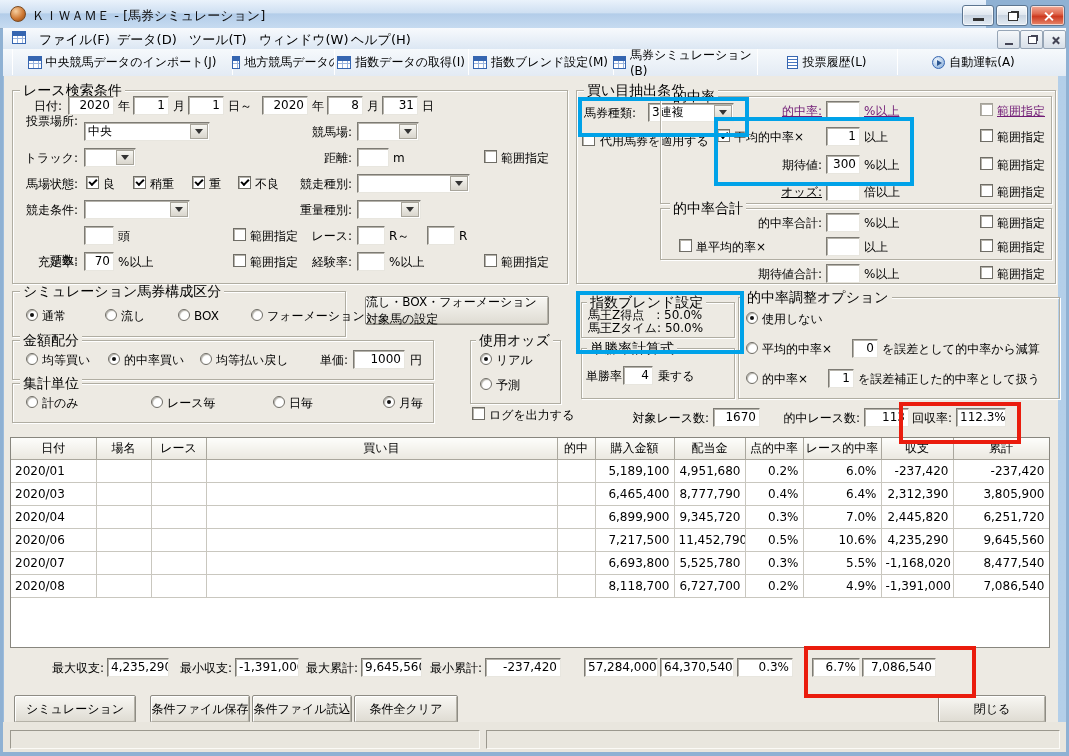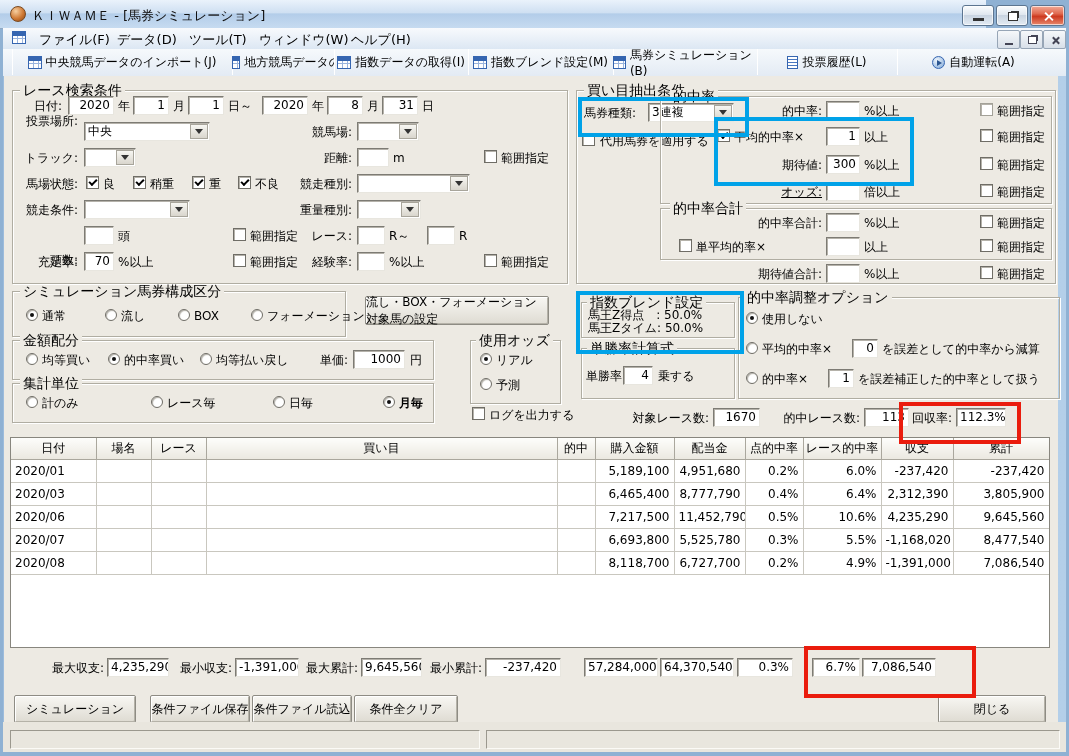--- a/index.html
+++ b/index.html
@@ -47,21 +47,21 @@
   .lb{position:absolute;font-size:12px;line-height:14px;white-space:nowrap;}
   .lb.r{text-align:right;}
   .fld{position:absolute;height:19px;line-height:17px;background:#fff;border:1px solid;border-color:#7d7b74 #e8e6df #e8e6df #7d7b74;box-shadow:inset 1px 1px 0 #b5b2aa;box-sizing:border-box;font-size:12px;padding:0 3px;white-space:nowrap;overflow:hidden;}
   .fld.num{text-align:right;}
   .dd-btn{position:absolute;right:1px;top:1px;bottom:1px;width:16px;background:linear-gradient(#f7f6f2,#d9d6cd);border:1px solid #a8a59b;display:flex;align-items:center;justify-content:center;}
   .dd-btn i{width:0;height:0;border:4px solid transparent;border-top:5px solid #333;margin-top:4px;}
   .cb{position:absolute;width:13px;height:13px;background:#fff;border:1px solid #6f6d66;box-shadow:inset 1px 1px 0 #b5b2aa;box-sizing:border-box;}
   .cb.checked::after{content:"";position:absolute;left:2px;top:2px;width:6px;height:3px;border-left:2px solid #000;border-bottom:2px solid #000;transform:rotate(-45deg);}
   .rb{position:absolute;width:12px;height:12px;border-radius:50%;background:#fff;border:1px solid #6f6d66;box-shadow:inset 1px 1px 1px #b5b2aa;box-sizing:border-box;}
   .rb.checked::after{content:"";position:absolute;inset:3px;background:#111;border-radius:50%;}
-  .dis{color:#000000;}
+  .dis{color:#701a75;text-decoration:underline;}
   .cb.dis{border-color:#a3a198;}
   .btn{position:absolute;background:linear-gradient(#f8f7f3,#dedbd2);border:1px solid #8e8c84;border-radius:2px;box-shadow:inset 1px 1px 0 #fff,inset -1px -1px 0 #b5b2a8;display:flex;align-items:center;justify-content:center;font-size:12px;}
   
   .tablewrap{position:absolute;left:10px;top:437px;width:1040px;height:211px;background:#fff;border:1px solid #88867e;box-sizing:border-box;overflow:hidden;}
   table.results{border-collapse:collapse;table-layout:fixed;width:1038px;font-size:12px;}
   table.results th{height:21px;font-weight:normal;background:linear-gradient(#fdfdfb,#ebe8e0);border-right:1px solid #aaa79d;border-bottom:1px solid #aaa79d;padding:0;white-space:nowrap;overflow:hidden;}
   table.results td{height:22px;border-right:1px solid #c9c7bf;border-bottom:1px solid #c9c7bf;padding:0 4px;white-space:nowrap;overflow:hidden;}
   td.k-date{text-align:left;}
   td.k-venue,td.k-race,td.k-bet,td.k-hit{text-align:left;}
   td.k-purchase,td.k-payout,td.k-point_rate,td.k-race_rate,td.k-balance,td.k-total{text-align:right;}
@@ -315,21 +315,21 @@
 
   <div class="gb" style="left:12px;top:383px;width:420px;height:38px;"></div>
   <span class="leg" style="left:20px;top:377px;">集計単位</span>
   <span class="rb" style="left:26px;top:396px;"></span>
   <span class="lb" style="left:42px;top:396px;">計のみ</span>
   <span class="rb" style="left:151px;top:396px;"></span>
   <span class="lb" style="left:167px;top:396px;">レース毎</span>
   <span class="rb" style="left:273px;top:396px;"></span>
   <span class="lb" style="left:289px;top:396px;">日毎</span>
   <span class="rb checked" style="left:383px;top:396px;"></span>
-  <span class="lb" style="left:399px;top:396px;font-weight:bold;">月毎</span>
+  <span class="lb" style="left:399px;top:396px;">月毎</span>
 
   <span class="cb" style="left:472px;top:407px;"></span>
   <span class="lb" style="left:489px;top:408px;">ログを出力する</span>
 
   <div class="gb" style="left:581px;top:302px;width:152px;height:34px;"></div>
   <span class="leg" style="left:587px;top:296px;">指数ブレンド設定</span>
   <span class="lb" style="left:588px;top:308px;">馬王Z得点　: 50.0%</span>
   <span class="lb" style="left:588px;top:321px;">馬王Zタイム: 50.0%</span>
 
   <div class="gb" style="left:581px;top:348px;width:152px;height:49px;"></div>
@@ -409,20 +409,33 @@
             <td class="k-bet"></td>
             <td class="k-hit"></td>
             <td class="k-purchase">6,465,400</td>
             <td class="k-payout">8,777,790</td>
             <td class="k-point_rate">0.4%</td>
             <td class="k-race_rate">6.4%</td>
             <td class="k-balance">2,312,390</td>
             <td class="k-total">3,805,900</td>
           </tr>
           <tr>
+            <td class="k-date">2020/04</td>
+            <td class="k-venue"></td>
+            <td class="k-race"></td>
+            <td class="k-bet"></td>
+            <td class="k-hit"></td>
+            <td class="k-purchase">6,899,900</td>
+            <td class="k-payout">9,345,720</td>
+            <td class="k-point_rate">0.3%</td>
+            <td class="k-race_rate">7.0%</td>
+            <td class="k-balance">2,445,820</td>
+            <td class="k-total">6,251,720</td>
+          </tr>
+          <tr>
             <td class="k-date">2020/06</td>
             <td class="k-venue"></td>
             <td class="k-race"></td>
             <td class="k-bet"></td>
             <td class="k-hit"></td>
             <td class="k-purchase">7,217,500</td>
             <td class="k-payout">11,452,790</td>
             <td class="k-point_rate">0.5%</td>
             <td class="k-race_rate">10.6%</td>
             <td class="k-balance">4,235,290</td>

